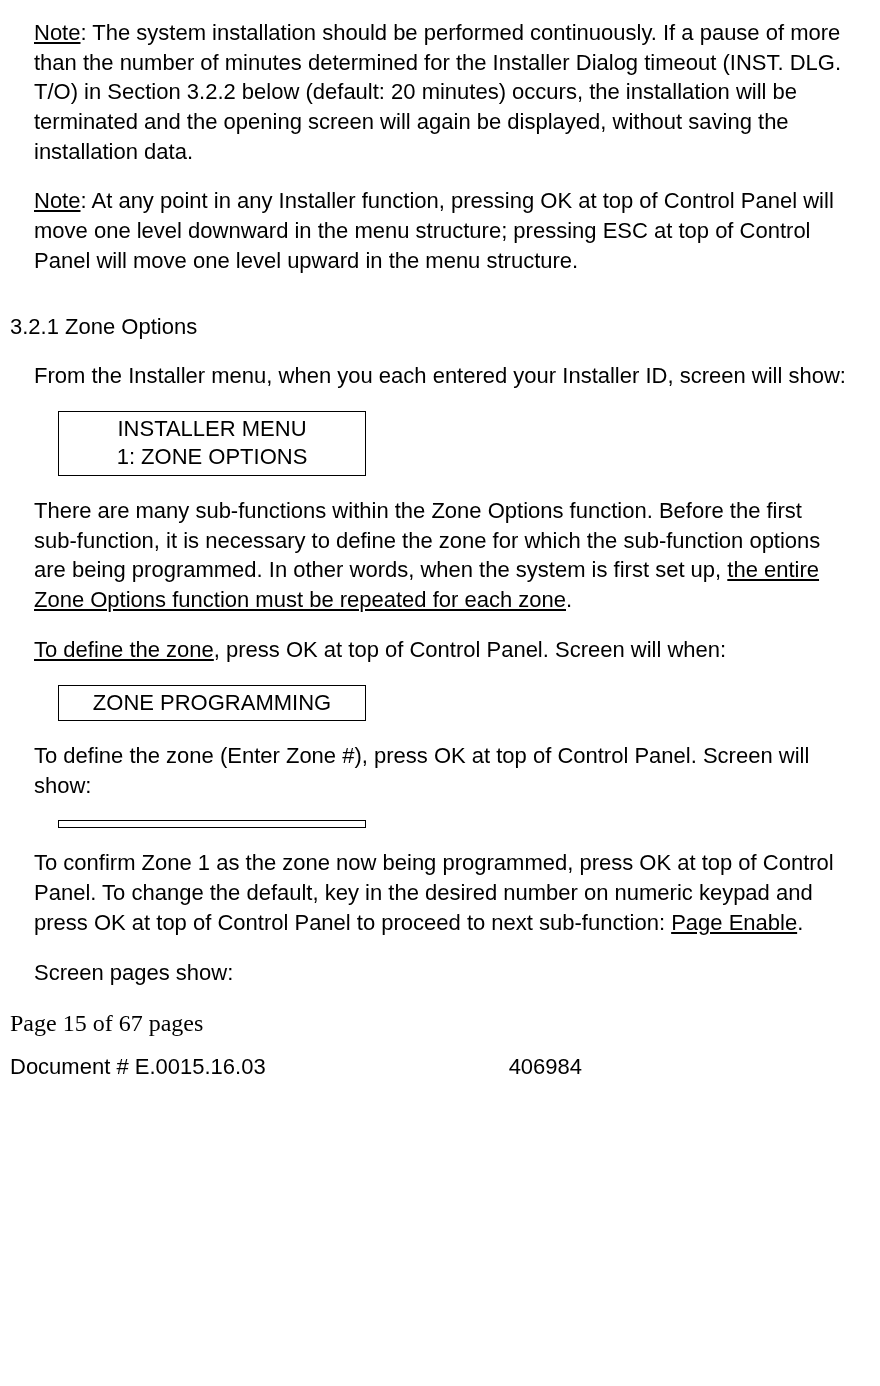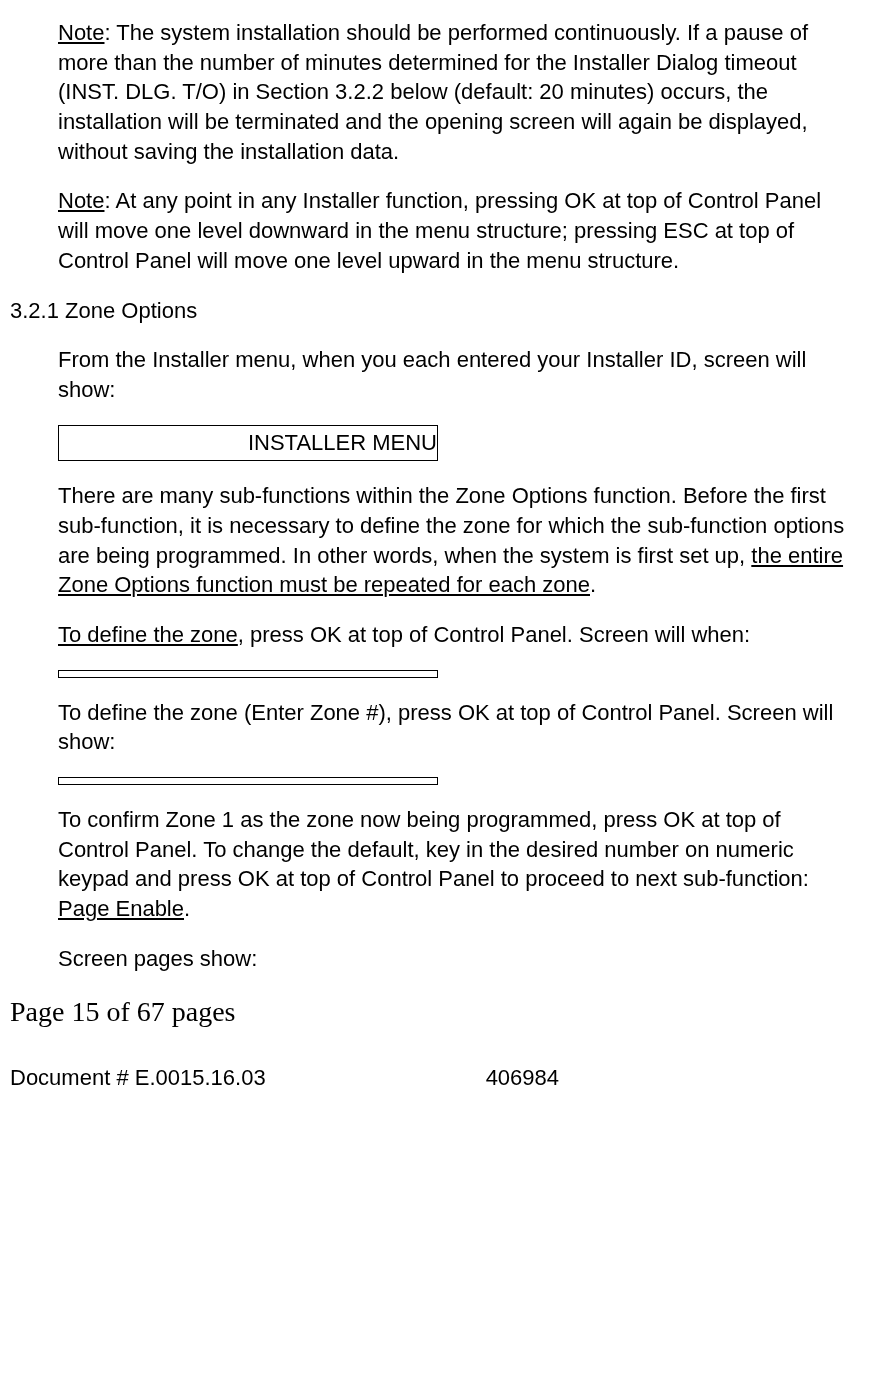--- a/index.html
+++ b/index.html
@@ -12,57 +12,59 @@
       font-size: 22px;
       line-height: 1.35;
       color: #000;
       background: #fff;
       width: 880px;
       height: 1386px;
       padding: 18px 30px 0 10px;
       position: relative;
     }
     .indented {
-      margin-left: 48px;
+      margin-left: 24px;
     }
     .para {
       margin-bottom: 20px;
     }
     .under {
       text-decoration: underline;
     }
     .section-heading {
       margin-left: 0;
       margin-bottom: 20px;
     }
     .section-num {
       display: inline-block;
+      margin-top: 16px;
     }
     .lcd-box {
       border: 1px solid #000;
-      width: 380px;
+      width: 308px;
       margin-left: 48px;
       margin-bottom: 20px;
       padding: 3px 0;
-      text-align: right;
+      text-align: center;
       line-height: 1.3;
     }
     .lcd-line {
       display: block;
     }
     .footer-page {
       font-family: "Times New Roman", Times, serif;
-      font-size: 28px;
+      font-size: 24px;
       margin-left: 0;
       margin-top: 12px;
     }
     .footer-doc {
       display: flex;
-      margin-top: 32px;
+      margin-top: 12px;
       margin-left: 0;
+      gap: 23px;
     }
     .footer-doc-left {
       flex: 0 0 auto;
     }
     .footer-doc-right {
       margin-left: 220px;
     }
     .zone-num-underlined {
       text-decoration: underline;
     }
@@ -80,31 +82,33 @@
 
 <div class="section-heading">
   <span class="section-num">3.2.1</span>
   <span>Zone Options</span>
 </div>
 
 <div class="indented para">From the Installer menu, when you each entered your Installer ID, screen will show:</div>
 
 <div class="lcd-box">
   <span class="lcd-line">INSTALLER MENU</span>
+  <span class="lcd-line">1: ZONE OPTIONS</span>
 </div>
 
 <div class="indented para">
   <span>There are many sub-functions within the Zone Options function. Before the first sub-function, it is necessary to define the zone for which the sub-function options are being programmed. In other words, when the system is first set up, </span><span class="under">the entire Zone Options function must be repeated for each zone</span><span>.</span>
 </div>
 
 <div class="indented para">
   <span class="under">To define the zone</span><span>, press OK at top of Control Panel. Screen will when:</span>
 </div>
 
 <div class="lcd-box">
+  <span class="lcd-line">ZONE PROGRAMMING</span>
 </div>
 
 <div class="indented para">To define the zone (Enter Zone #), press OK at top of Control Panel. Screen will show:</div>
 
 <div class="lcd-box">
 </div>
 
 <div class="indented para">
   <span>To confirm Zone 1 as the zone now being programmed, press OK at top of Control Panel. To change the default, key in the desired number on numeric keypad and press OK at top of Control Panel to proceed to next sub-function: </span><span class="under">Page Enable</span><span>.</span>
 </div>

